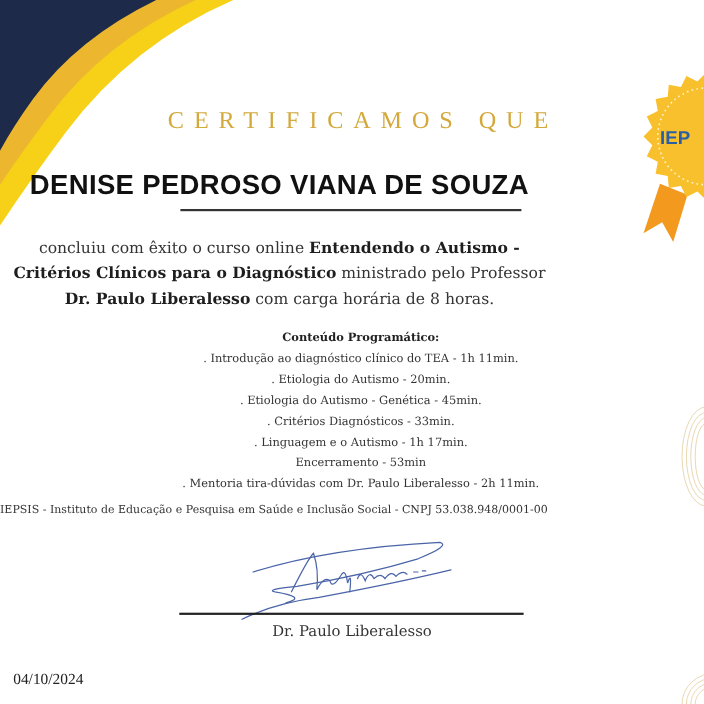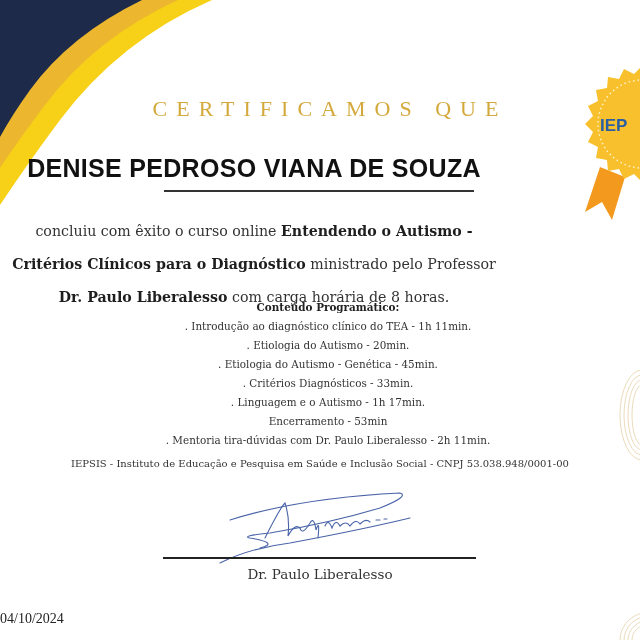--- a/index.html
+++ b/index.html
@@ -18,40 +18,40 @@
       color: #d4a93c;
     }
     .name {
       position: absolute; top: 154px; left: 0; width: 508px; text-align: center;
       font-family: "Liberation Sans", sans-serif; font-weight: bold; font-size: 25px;
       color: #111; letter-spacing: 0.3px;
     }
     .name-line { position: absolute; top: 190px; left: 164px; width: 310px; height: 2px; background: #333; }
     .body-text {
       position: absolute; top: 215px; left: 0; width: 508px; text-align: center;
-      font-family: "DejaVu Serif", serif; font-size: 14.2px; line-height: 33px; color: #333;
+      font-family: "DejaVu Serif", serif; font-size: 14.2px; line-height: 23px; color: #333;
     }
     .body-text b { color: #1e1e1e; }
     .content {
       position: absolute; top: 298px; left: 0; width: 656px; text-align: center;
       font-family: "DejaVu Serif", serif; font-size: 10.4px; line-height: 19px; color: #333;
     }
     .content .title { font-weight: bold; color: #222; }
     .footer-org {
-      position: absolute; top: 458px; left: 0; width: 640px; text-align: center;
+      position: absolute; top: 458px; left: 0; width: 640px; 
       font-family: "DejaVu Serif", serif; font-size: 10px; color: #333;
     }
     .signature { position: absolute; left: 210px; top: 488px; width: 230px; height: 80px; }
     .sig-line { position: absolute; top: 557px; left: 163px; width: 313px; height: 2px; background: #222; }
     .sig-name {
       position: absolute; top: 566px; left: 0; width: 640px; text-align: center;
       font-family: "DejaVu Serif", serif; font-size: 13.5px; color: #333;
     }
     .date {
-      position: absolute; top: 611px; left: 0;
+      position: absolute; top: 611px; left: 12px;
       font-family: "Liberation Serif", serif; font-size: 14px; color: #222;
     }
   </style>
 </head>
 <body>
 
 <svg class="corner" viewBox="0 0 240 240">
   <path d="M0,0 L212,0 Q120,40 60,120 Q30,160 0,205 Z" fill="#f7d117"></path>
   <path d="M0,0 L178,0 Q95,38 45,105 Q20,138 0,168 Z" fill="#ecb72f"></path>
   <path d="M0,0 L142,0 Q70,35 30,90 Q12,115 0,137 Z" fill="#1e2a4a"></path>

